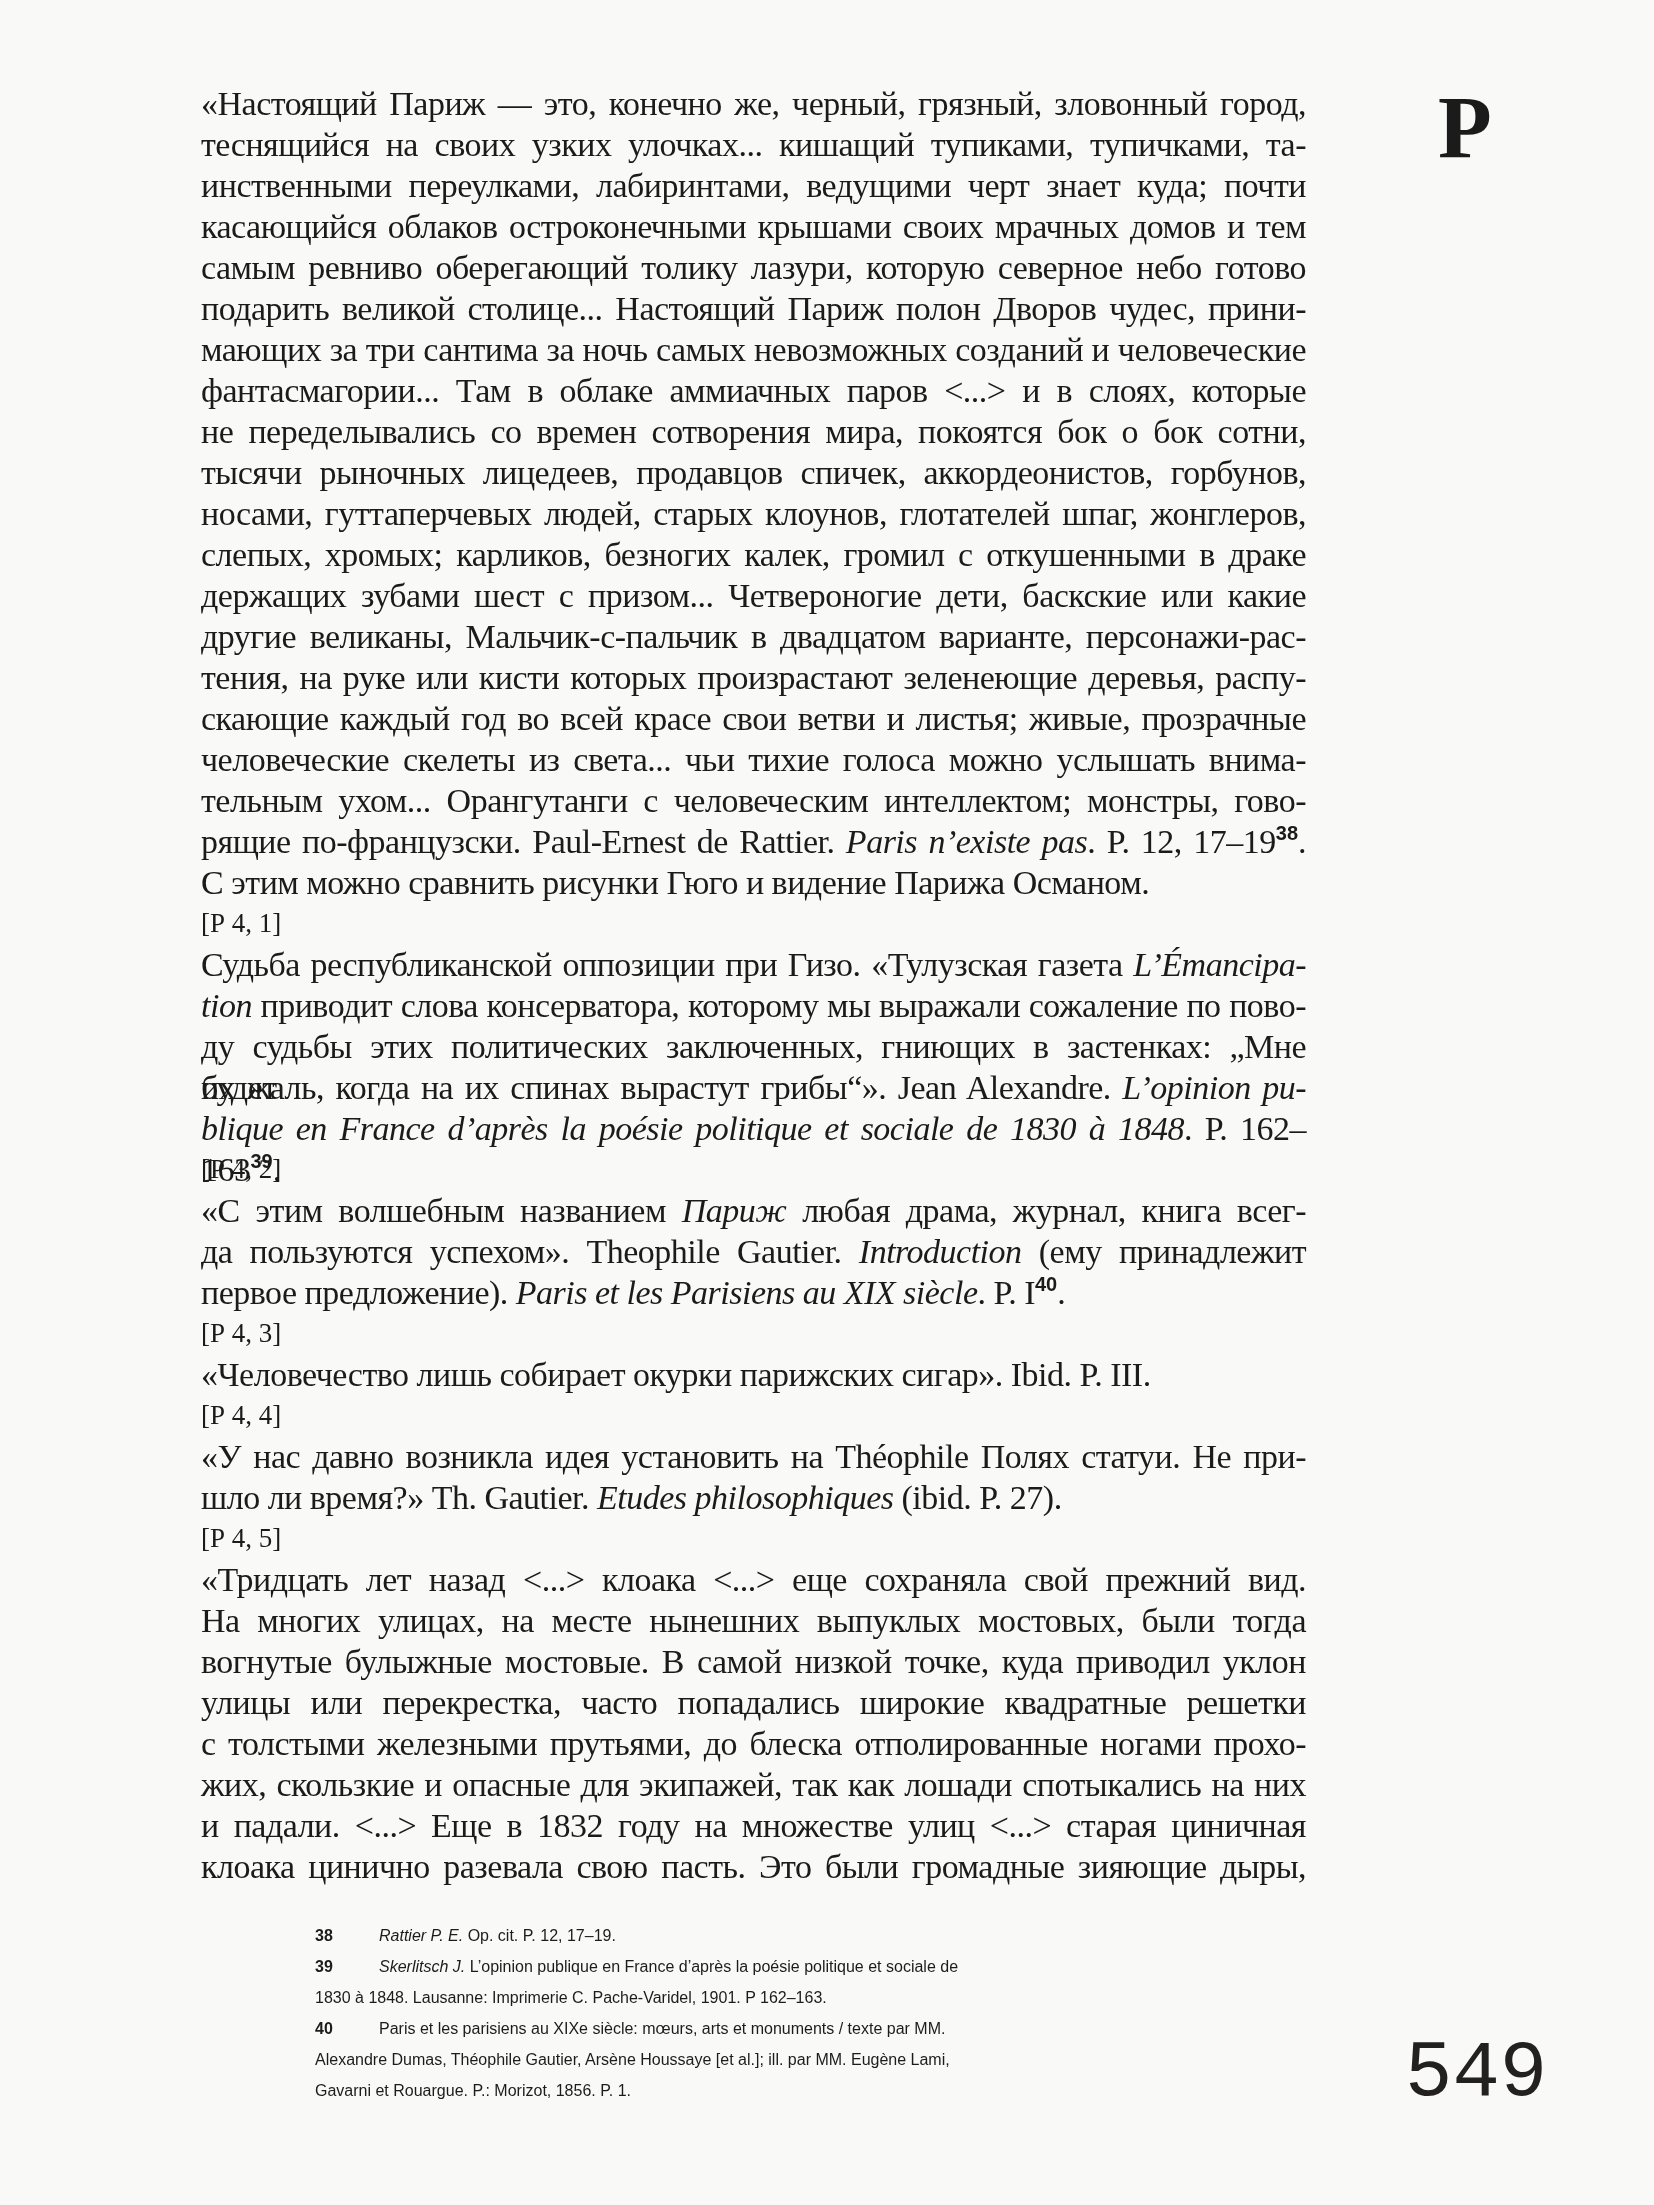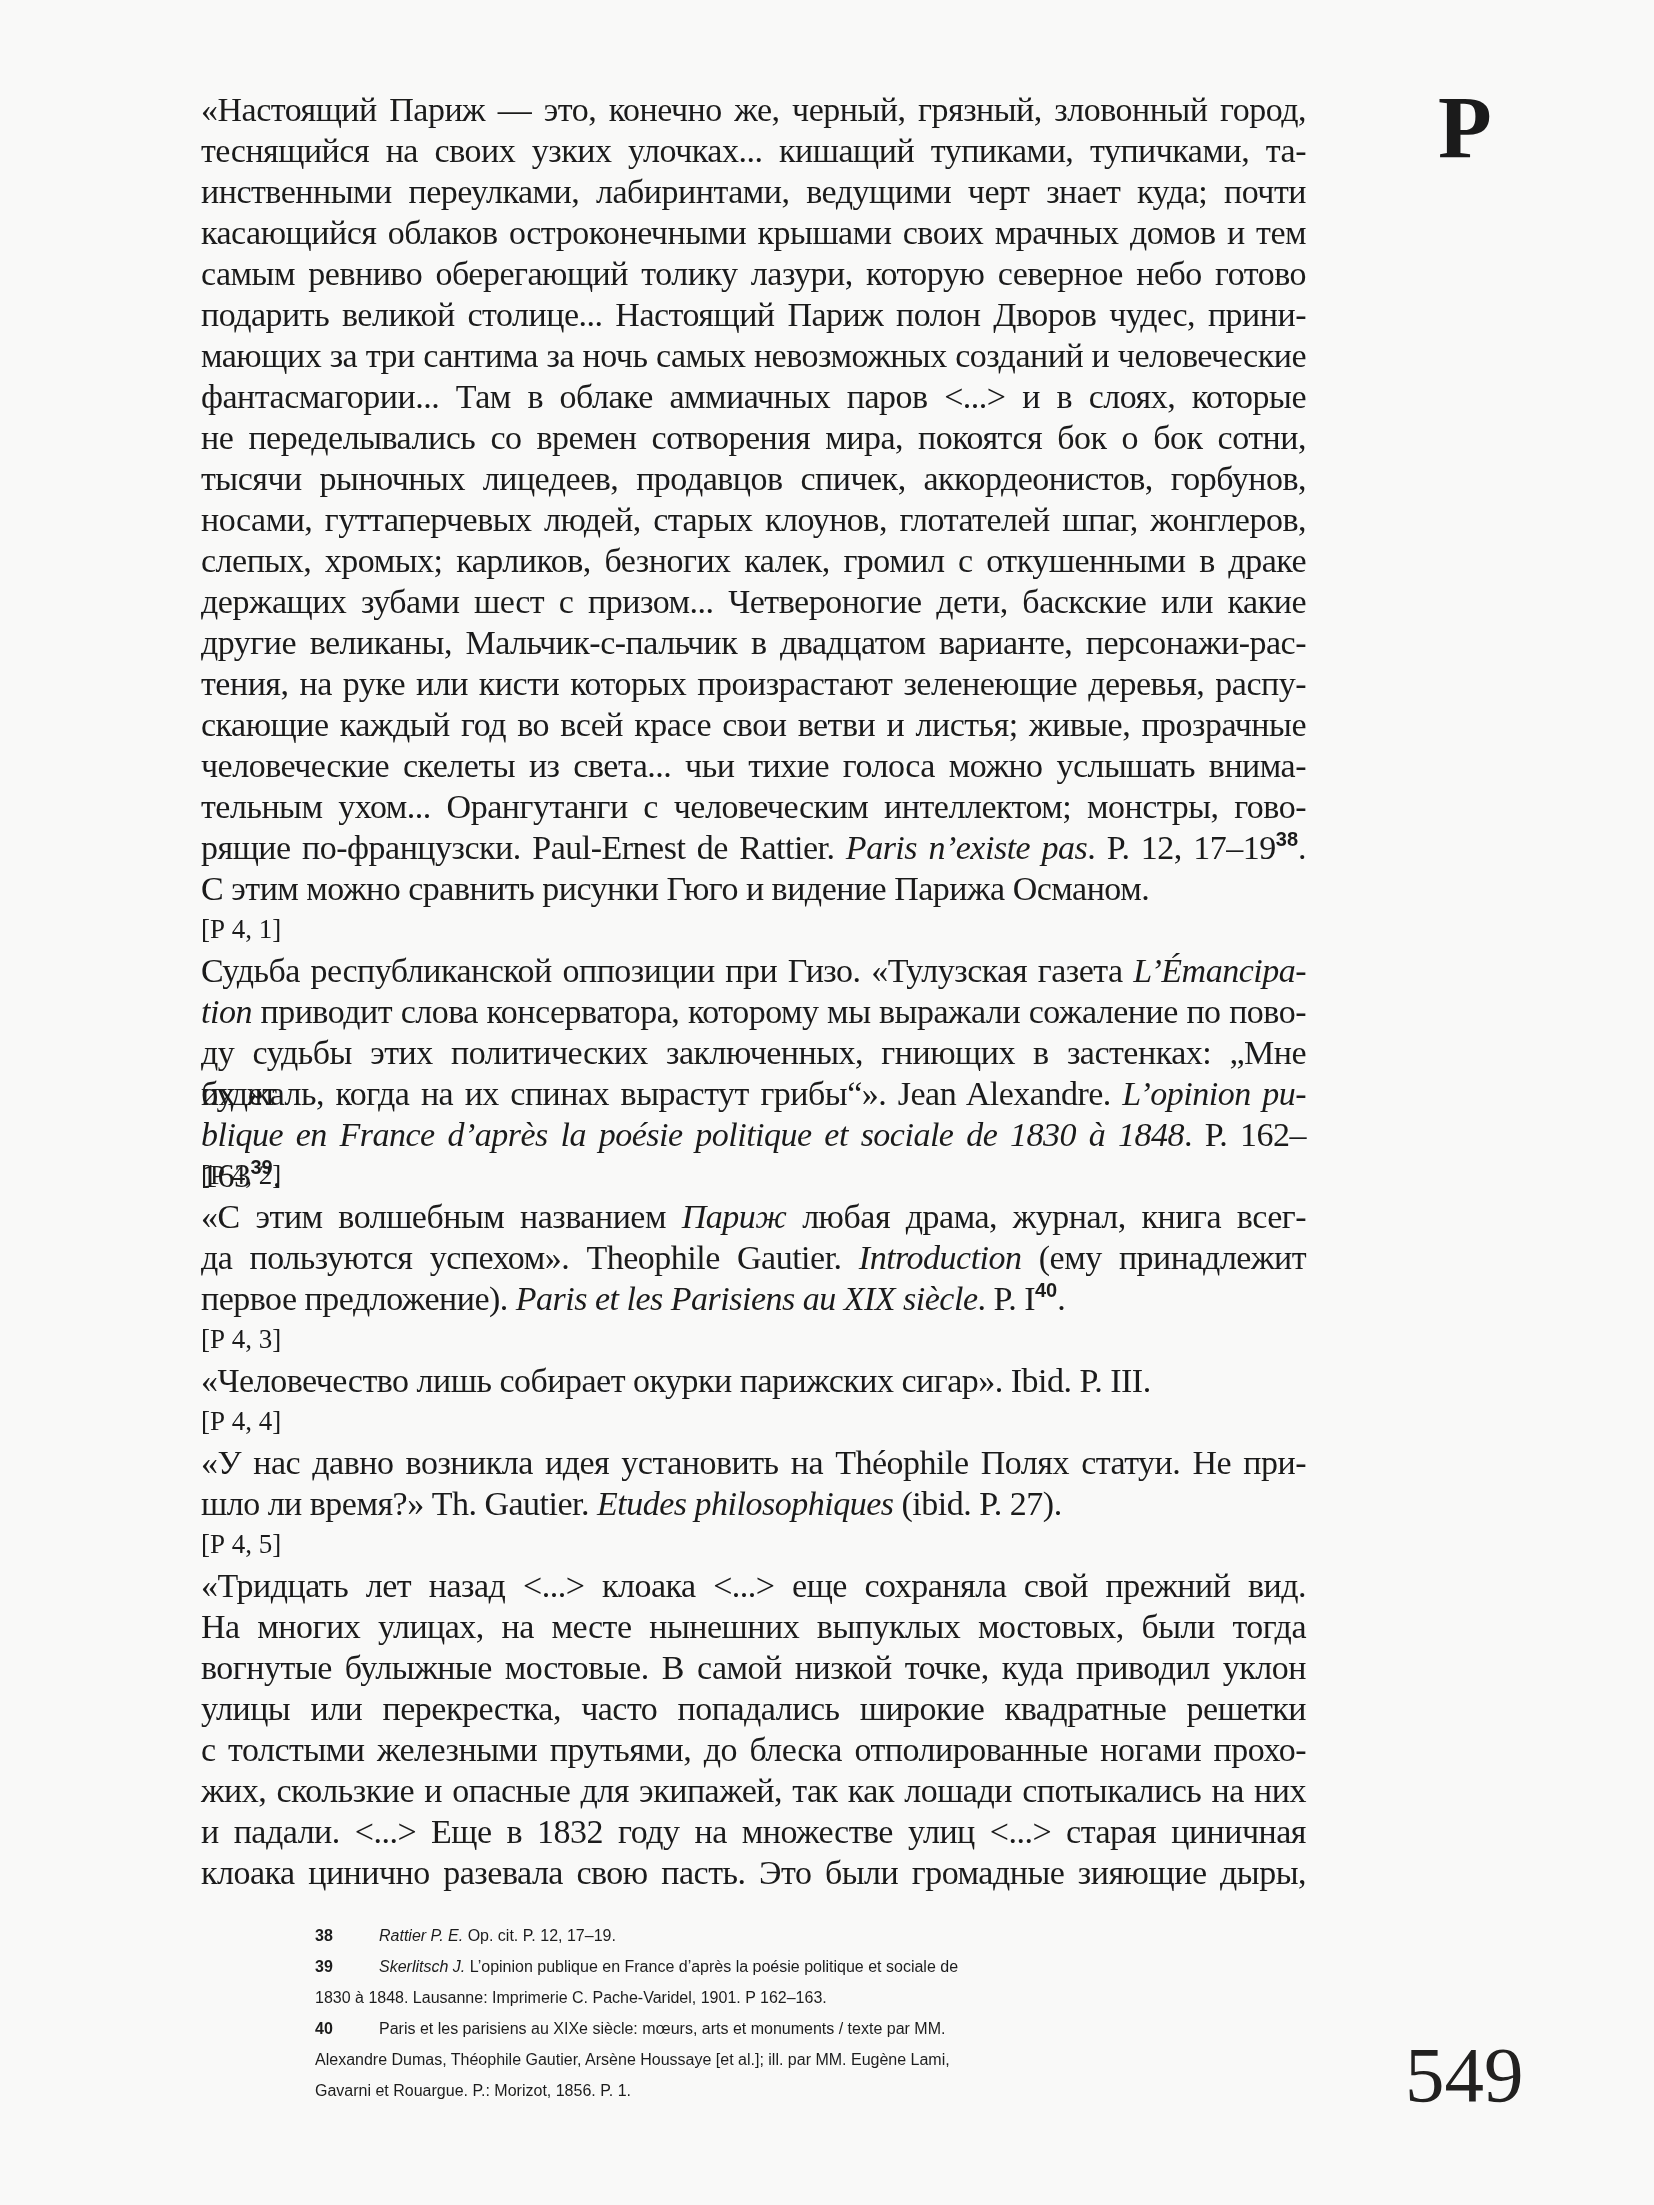--- a/index.html
+++ b/index.html
@@ -5,21 +5,21 @@
   html,body{margin:0;padding:0;background:#e8e8e8;}
   .page{
     position:relative;
     width:1654px;height:2206px;
     background:#f9f9f8;
     font-family:"Liberation Serif","DejaVu Serif",serif;
     color:#1b1b1b;
     overflow:hidden;
   }
   .col{
-    position:absolute;left:201px;top:89px;width:1105px;
+    position:absolute;left:201px;top:83px;width:1105px;
   }
   .para{margin:0;}
   .line{
     font-size:34px;
     line-height:41px;
     height:41px;
     letter-spacing:-0.5px;
     text-align:justify;
     text-align-last:justify;
     -moz-text-align-last:justify;
@@ -48,20 +48,21 @@
   }
   .letter{
     position:absolute;left:1438px;top:84px;
     font-size:88px;font-weight:700;line-height:88px;
     color:#1b1b1b;
   }
   .pagenum{
     position:absolute;left:1405px;top:2035px;
     font-size:79px;font-weight:400;line-height:79px;
     color:#222120;
+    font-family:Liberation Mono, monospace;
   }
   .footnotes{
     position:absolute;left:315px;top:1920px;width:984px;
     font-family:"Liberation Sans","DejaVu Sans",sans-serif;
     font-size:16px;line-height:31px;color:#1c1c1c;
     text-align:left;
   }
   .fnline{height:31px;}
   .fnnum{display:inline-block;width:64px;font-weight:700;}
 </style>

